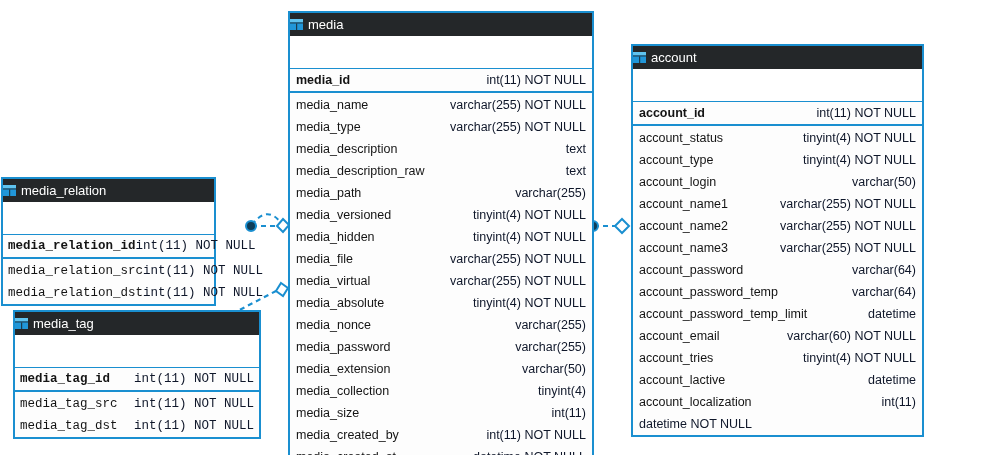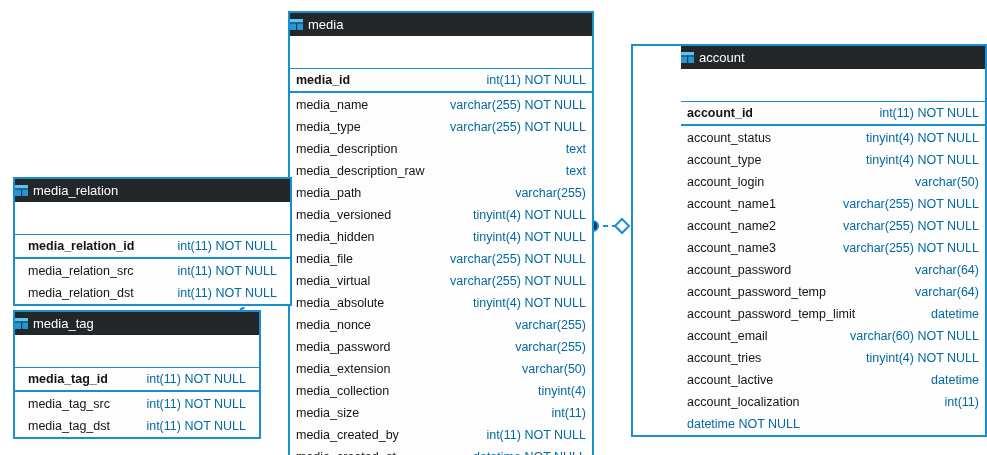--- a/index.html
+++ b/index.html
@@ -60,31 +60,31 @@
     align-items: baseline;
     font-size: 12.5px;
     color: #1c1c1c;
     height: 22px;
     line-height: 22px;
     padding: 0 6px;
     white-space: nowrap;
     box-sizing: border-box;
   }
   .row .col-name { color: #141414; }
-  .row .col-type { color: #0369a1; text-align: right; }
+  .row .col-type { color: #0f172a; text-align: right; }
   .pk-section .row .col-name { font-weight: bold; }
   .fields-section .row:first-child { margin-top: 1px; }
 
   
-  .narrow .row { padding: 0 13px; }
+  .narrow .row { padding: 0 5px; font-family: Liberation Mono, monospace; }
 
   
   #tbl-media        { left: 288px; top: 11px;  width: 306px; }
-  #tbl-account      { left: 631px; top: 44px;  width: 356px; padding-left: 48px; }
-  #tbl-media_relation { left: 13px; top: 177px; width: 279px; }
+  #tbl-account      { left: 631px; top: 44px;  width: 293px; }
+  #tbl-media_relation { left: 1px; top: 177px; width: 215px; }
   #tbl-media_tag    { left: 13px;  top: 310px; width: 248px; }
 
   .entity-body { background: #fdfdfd; margin-top: 32px; }
 </style>
 </head>
 <body>
 
 <div id="canvas">
 
   <svg class="connectors" viewBox="0 0 987 455">

